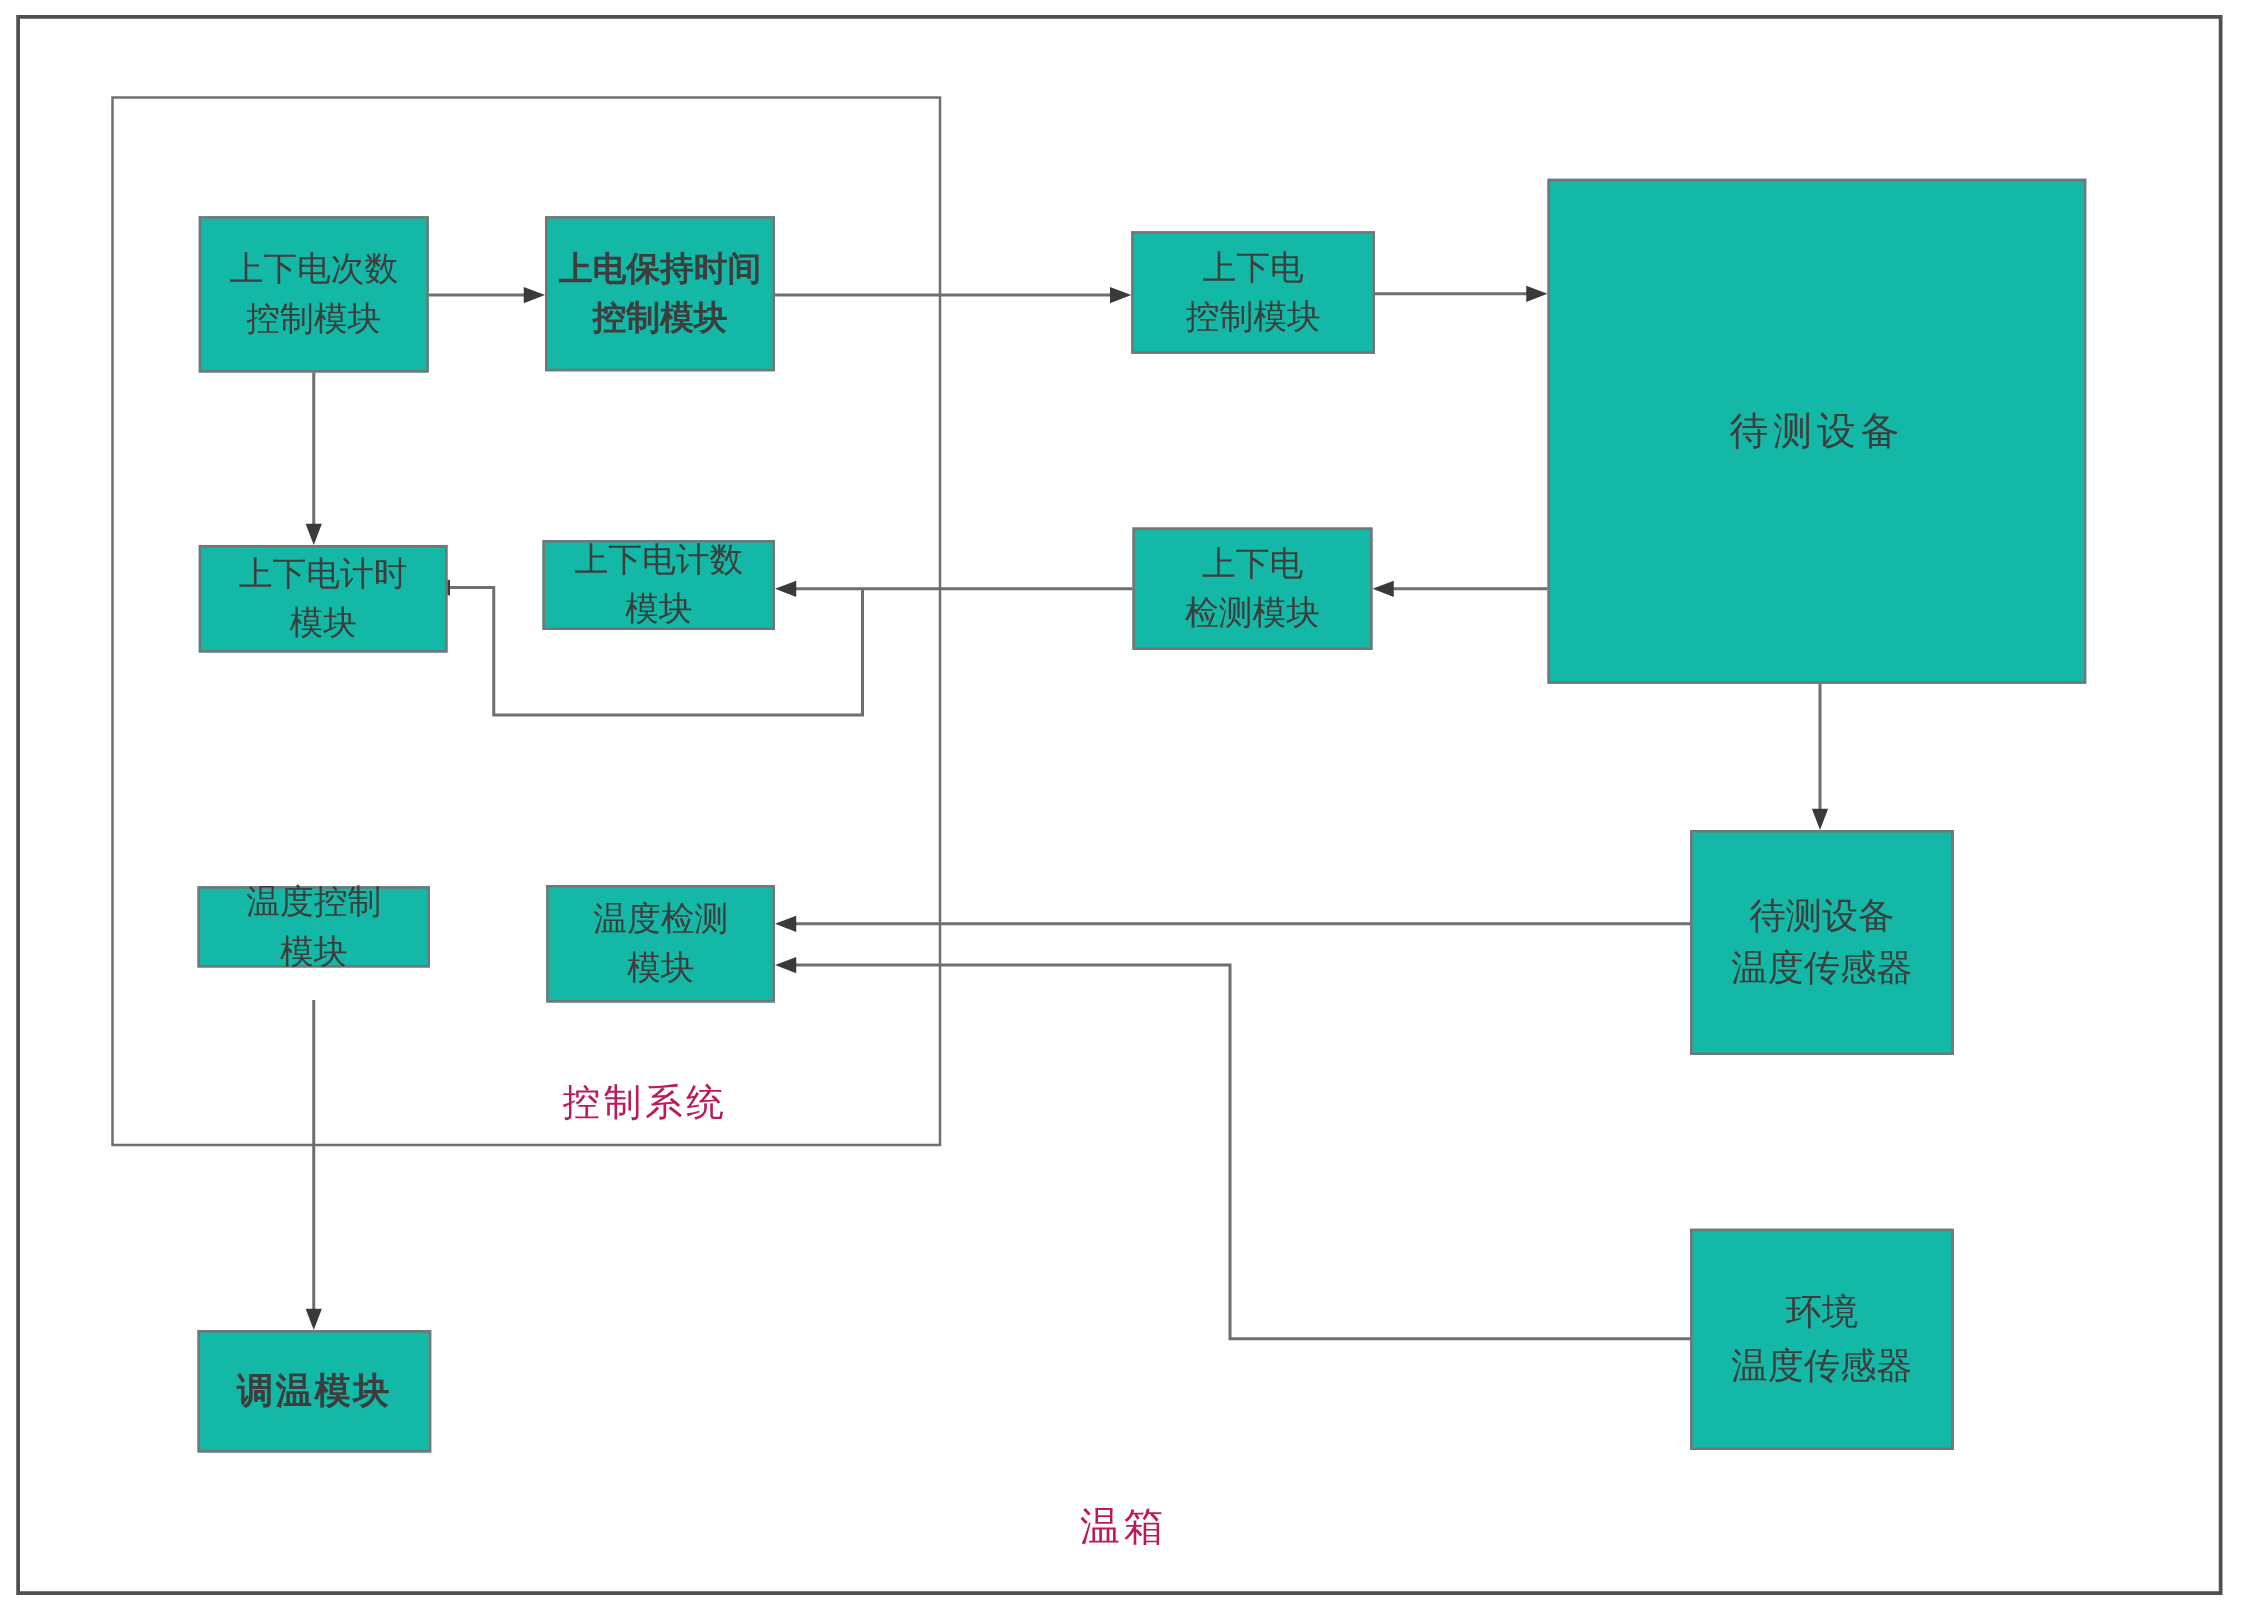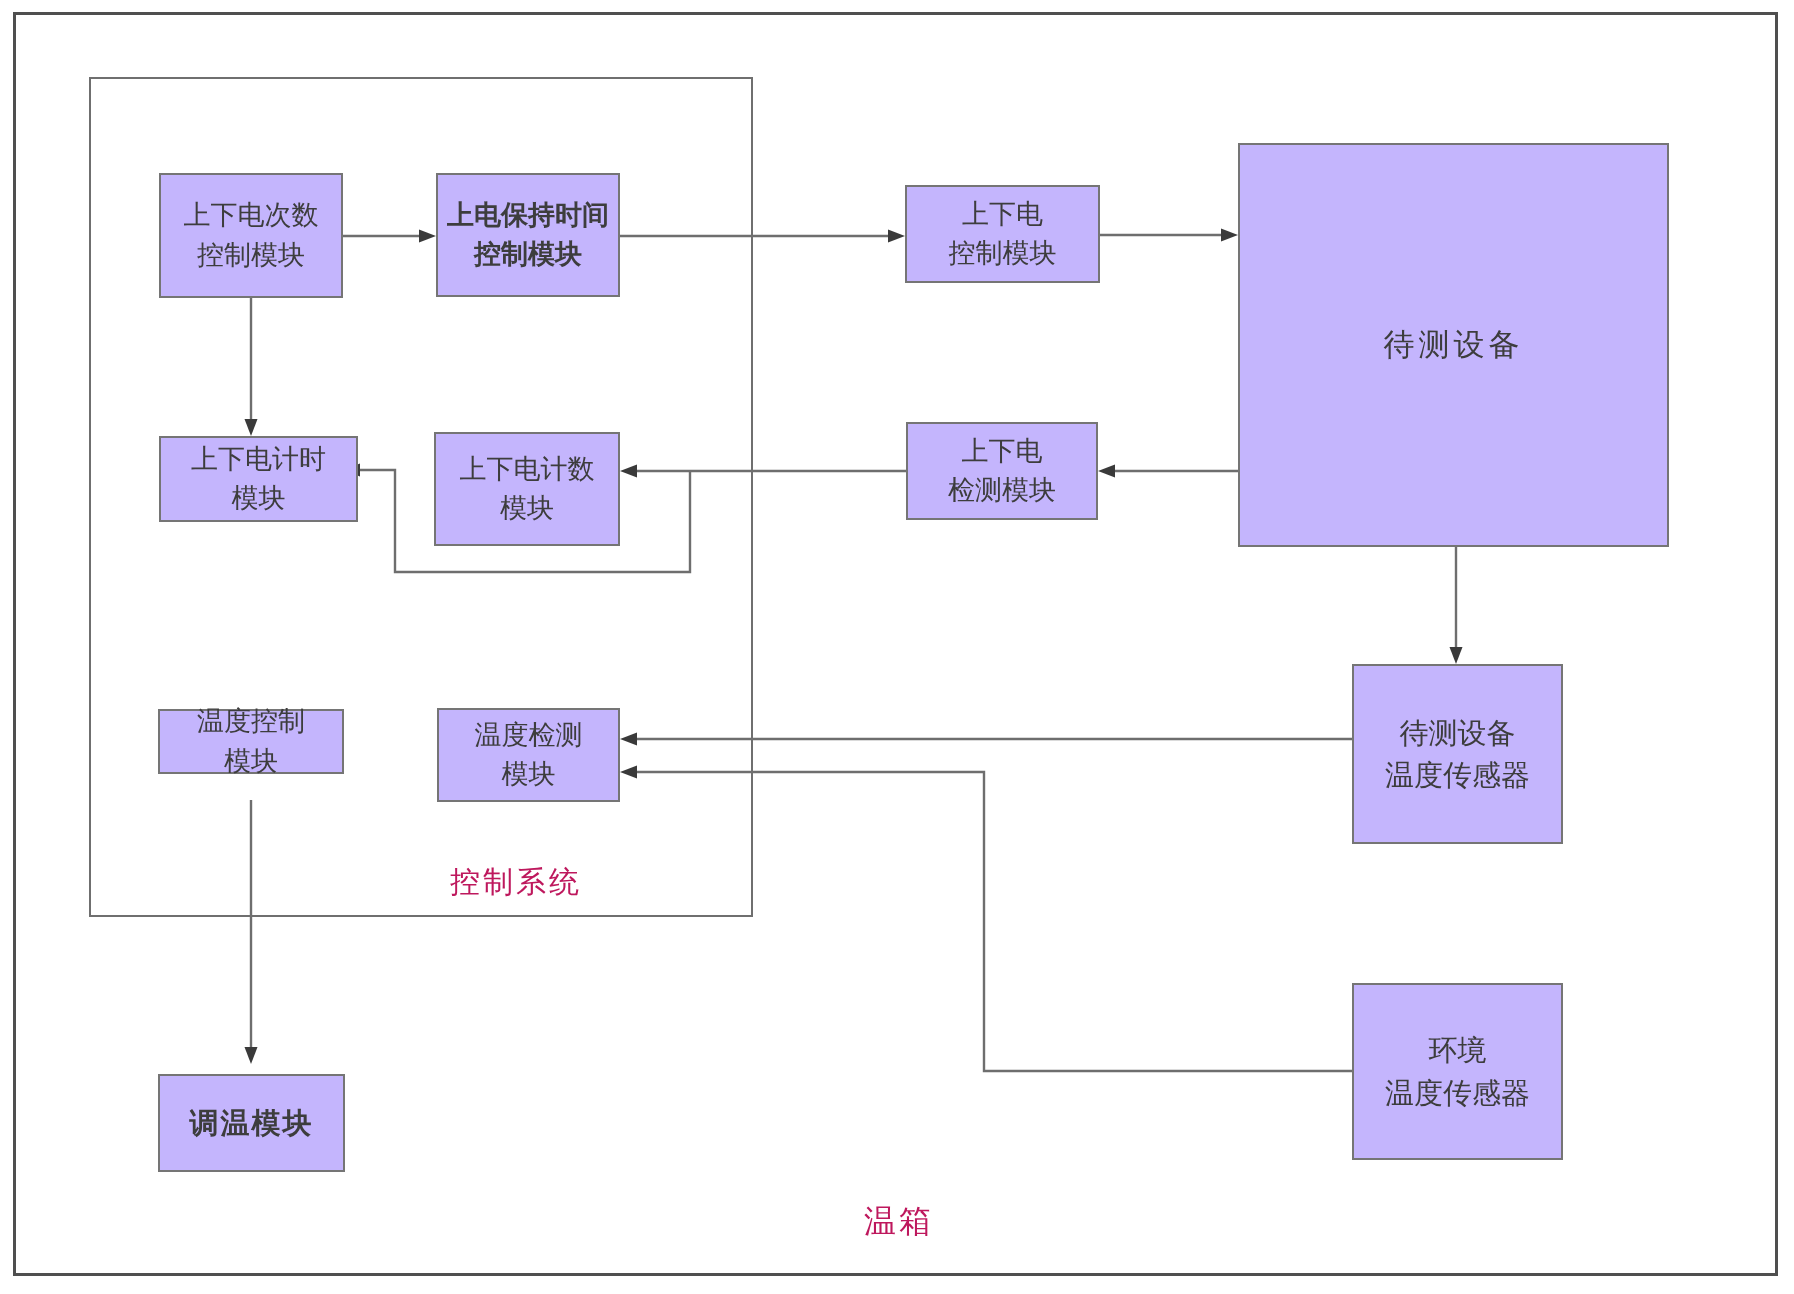--- a/index.html
+++ b/index.html
@@ -25,35 +25,35 @@
     position: absolute;
     box-sizing: border-box;
     background: transparent;
   }
   .frame.outer { border: 3px solid #4f4f4f; }
   .frame.inner { border: 2px solid #6f6f6f; }
   .node {
     position: absolute;
     box-sizing: border-box;
     border: 2px solid #757575;
-    background: #c4b5fd;
+    background: #14b8a6;
     display: flex;
     align-items: center;
     justify-content: center;
     text-align: center;
     white-space: pre-line;
     color: #3d3d3d;
     font-size: 27px;
     line-height: 1.45;
   }
   .node.big {
     font-size: 31px;
     letter-spacing: 4px;
   }
-  .node.bold { font-weight: bold; margin-top: 10px; }
+  .node.bold { font-weight: bold; }
   .float-label {
     position: absolute;
     color: #be185d;
     white-space: nowrap;
   }
   .label-inner {
     font-size: 30px;
     letter-spacing: 3px;
   }
   .label-outer {
@@ -113,21 +113,21 @@
 
   <div class="node" style="left:436px; top:173px; width:184px; height:124px;font-weight:bold;">上电保持时间
 控制模块</div>
 
   <div class="node" style="left:905px; top:185px; width:195px; height:98px;">上下电
 控制模块</div>
 
   <div class="node" style="left:159px; top:436px; width:199px; height:86px;">上下电计时
 模块</div>
 
-  <div class="node" style="left:434px; top:432px; width:186px; height:114px;">上下电计数
+  <div class="node" style="left:434px; top:432px; width:186px; height:72px;">上下电计数
 模块</div>
 
   <div class="node" style="left:906px; top:422px; width:192px; height:98px;">上下电
 检测模块</div>
 
   <div class="node big" style="left:1238px; top:143px; width:431px; height:404px;">待测设备</div>
 
   <div class="node" style="left:158px; top:709px; width:186px; height:65px;">温度控制
 模块</div>
 

